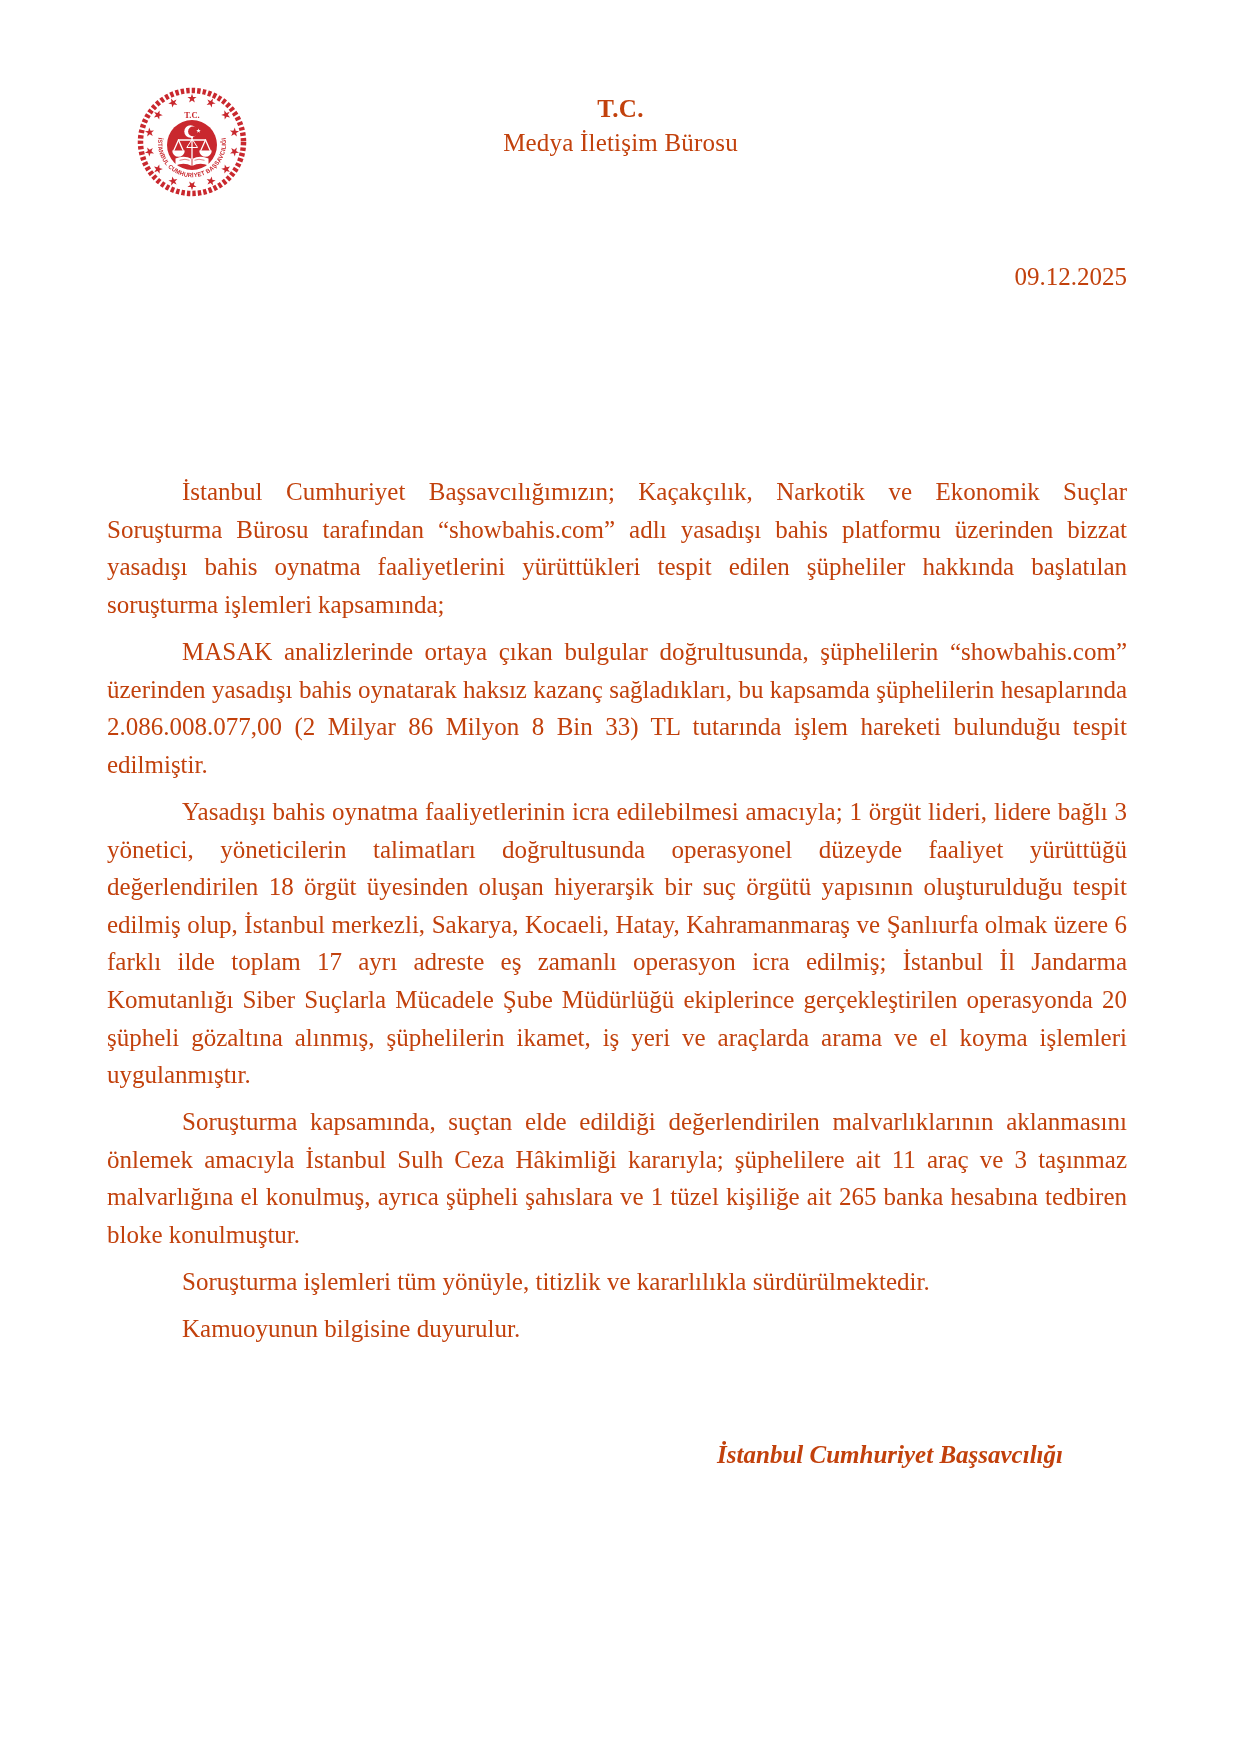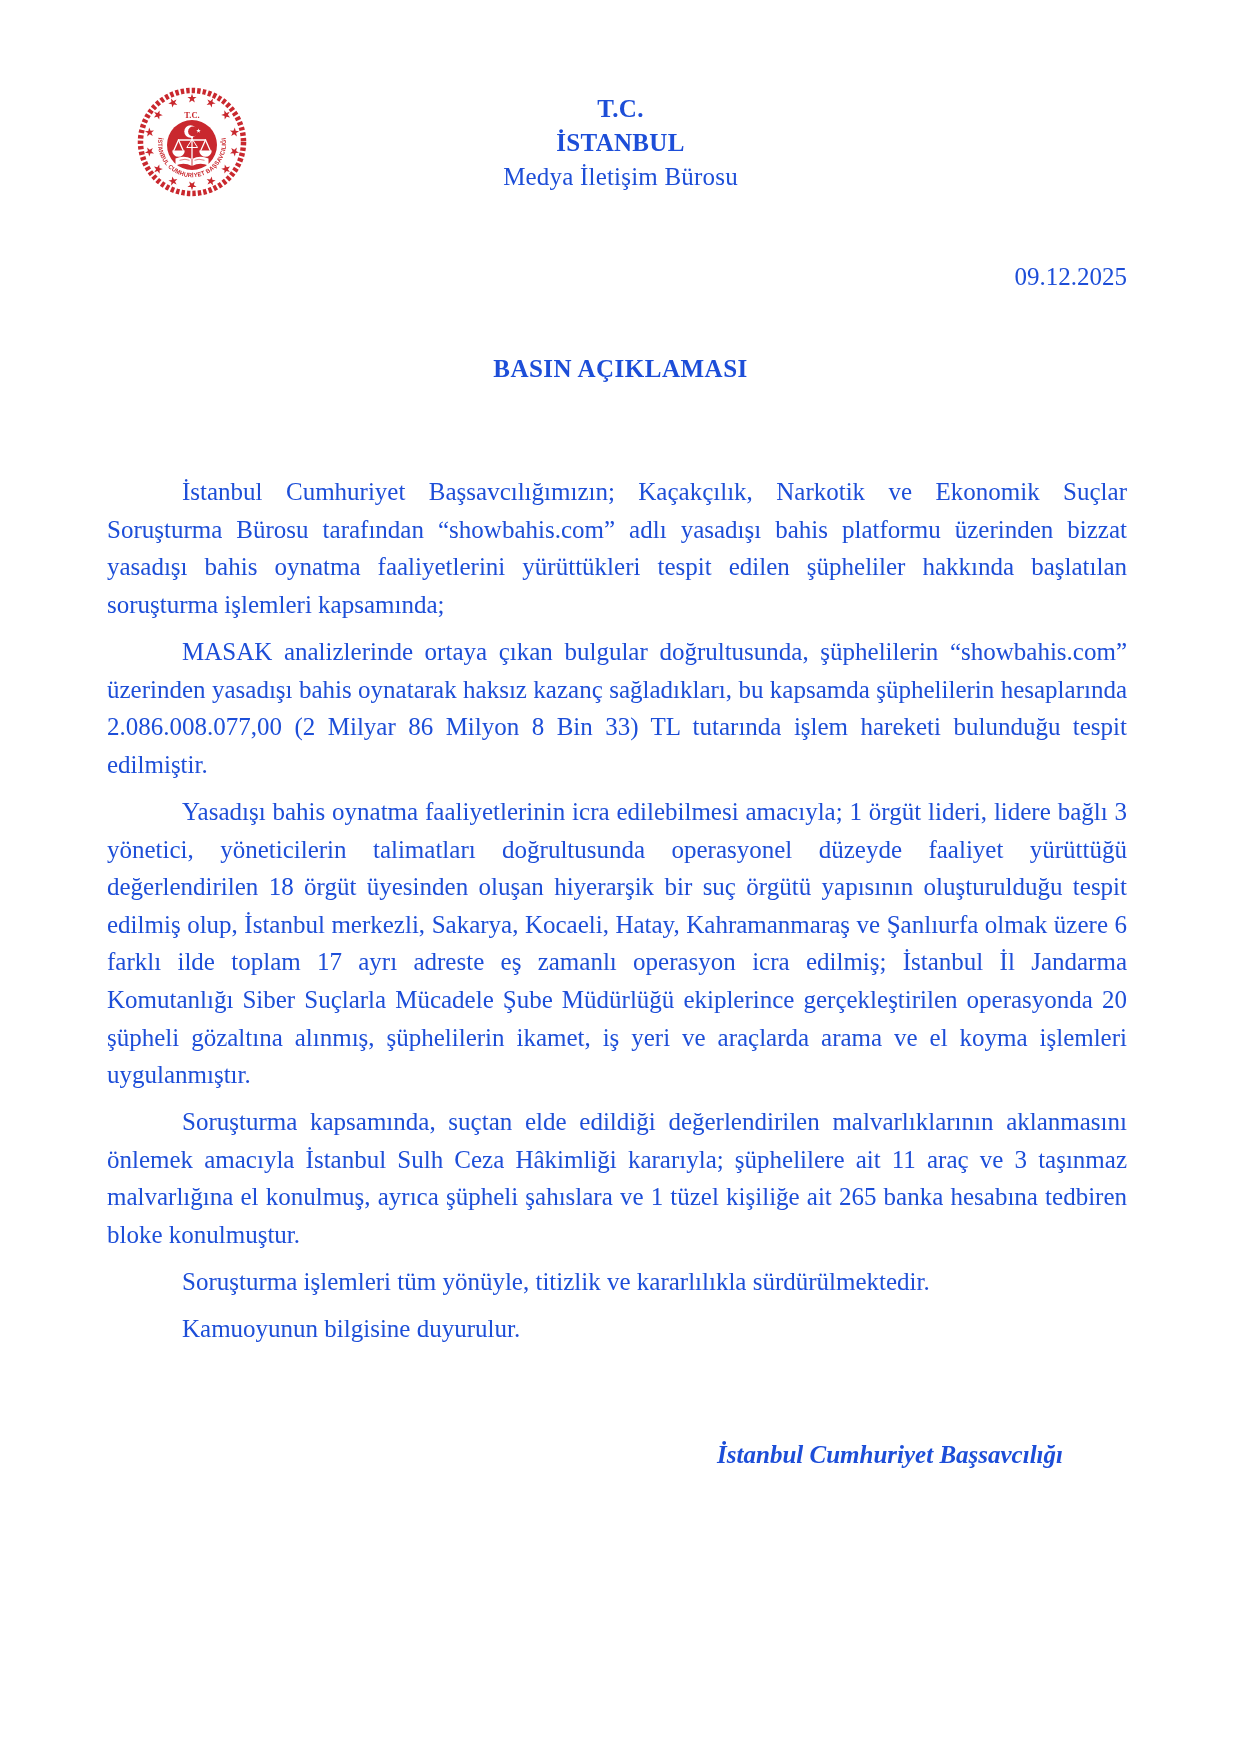--- a/index.html
+++ b/index.html
@@ -2,21 +2,21 @@
 <html><head>
 <meta charset="utf-8">
 <style>
   html, body { margin: 0; padding: 0; background: #ffffff; }
   .page {
     position: relative;
     width: 1241px;
     height: 1755px;
     background: #ffffff;
     font-family: "Liberation Serif", "DejaVu Serif", serif;
-    color: #1d4ed8;
+    color: #c2410c;
     overflow: hidden;
   }
   .seal {
     position: absolute;
     left: 136px;
     top: 86px;
     width: 112px;
     height: 112px;
   }
   .letterhead {
@@ -135,27 +135,25 @@
       <g>
         <path d="M39.5 72.5 Q48 69 56 73 Q64 69 72.5 72.5 L72.5 79.5 Q64 76 56 80 Q48 76 39.5 79.5 Z" fill="#ffffff"></path>
         <line x1="56" y1="73" x2="56" y2="80" stroke="#c9282e" stroke-width="0.9"></line>
         <path d="M43.5 74.3 Q49.5 72.2 53.5 74.3 M58.5 74.3 Q62.5 72.2 68.5 74.3" stroke="#c9282e" stroke-width="0.6" fill="none"></path>
       </g>
     </svg>
   </div>
 
   <div class="letterhead">
     <div>T.C.</div>
-    <div>İSTANBUL</div>
     <div class="sub">Medya İletişim Bürosu</div>
   </div>
 
   <div class="doc-date">09.12.2025</div>
 
-  <div class="doc-title">BASIN AÇIKLAMASI</div>
 
   <div class="doc-body">
       <p>İstanbul Cumhuriyet Başsavcılığımızın; Kaçakçılık, Narkotik ve Ekonomik Suçlar Soruşturma Bürosu tarafından “showbahis.com” adlı yasadışı bahis platformu üzerinden bizzat yasadışı bahis oynatma faaliyetlerini yürüttükleri tespit edilen şüpheliler hakkında başlatılan soruşturma işlemleri kapsamında;</p>
       <p>MASAK analizlerinde ortaya çıkan bulgular doğrultusunda, şüphelilerin “showbahis.com” üzerinden yasadışı bahis oynatarak haksız kazanç sağladıkları, bu kapsamda şüphelilerin hesaplarında 2.086.008.077,00 (2 Milyar 86 Milyon 8 Bin 33) TL tutarında işlem hareketi bulunduğu tespit edilmiştir.</p>
       <p>Yasadışı bahis oynatma faaliyetlerinin icra edilebilmesi amacıyla; 1 örgüt lideri, lidere bağlı 3 yönetici, yöneticilerin talimatları doğrultusunda operasyonel düzeyde faaliyet yürüttüğü değerlendirilen 18 örgüt üyesinden oluşan hiyerarşik bir suç örgütü yapısının oluşturulduğu tespit edilmiş olup, İstanbul merkezli, Sakarya, Kocaeli, Hatay, Kahramanmaraş ve Şanlıurfa olmak üzere 6 farklı ilde toplam 17 ayrı adreste eş zamanlı operasyon icra edilmiş; İstanbul İl Jandarma Komutanlığı Siber Suçlarla Mücadele Şube Müdürlüğü ekiplerince gerçekleştirilen operasyonda 20 şüpheli gözaltına alınmış, şüphelilerin ikamet, iş yeri ve araçlarda arama ve el koyma işlemleri uygulanmıştır.</p>
       <p>Soruşturma kapsamında, suçtan elde edildiği değerlendirilen malvarlıklarının aklanmasını önlemek amacıyla İstanbul Sulh Ceza Hâkimliği kararıyla; şüphelilere ait 11 araç ve 3 taşınmaz malvarlığına el konulmuş, ayrıca şüpheli şahıslara ve 1 tüzel kişiliğe ait 265 banka hesabına tedbiren bloke konulmuştur.</p>
       <p>Soruşturma işlemleri tüm yönüyle, titizlik ve kararlılıkla sürdürülmektedir.</p>
       <p>Kamuoyunun bilgisine duyurulur.</p>
     </div>
 

